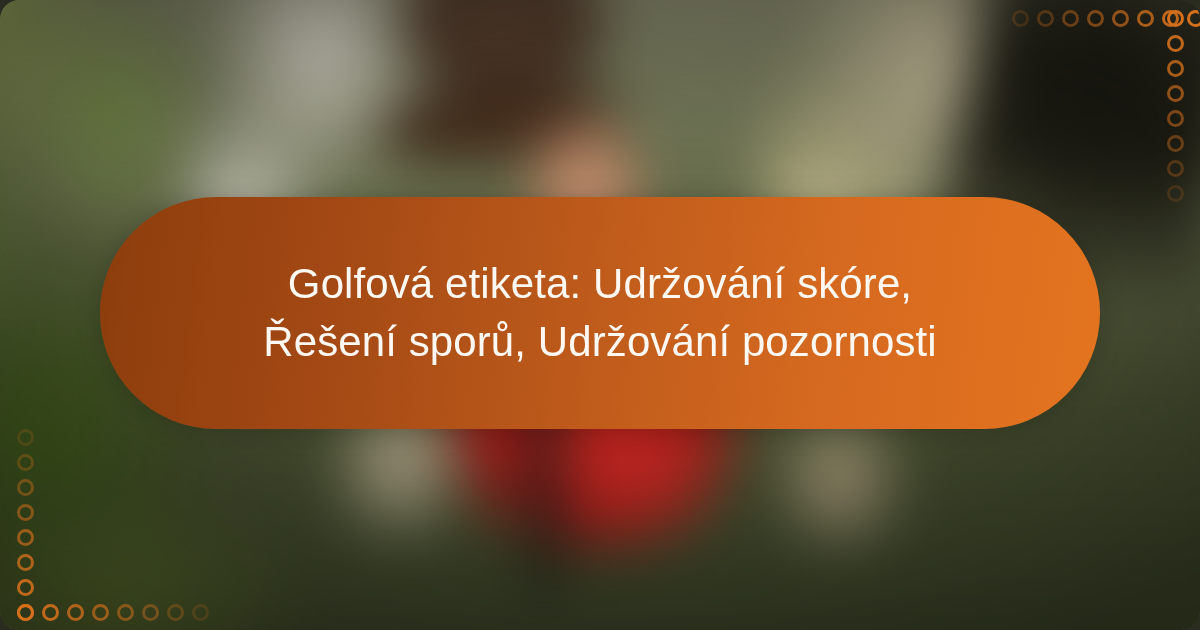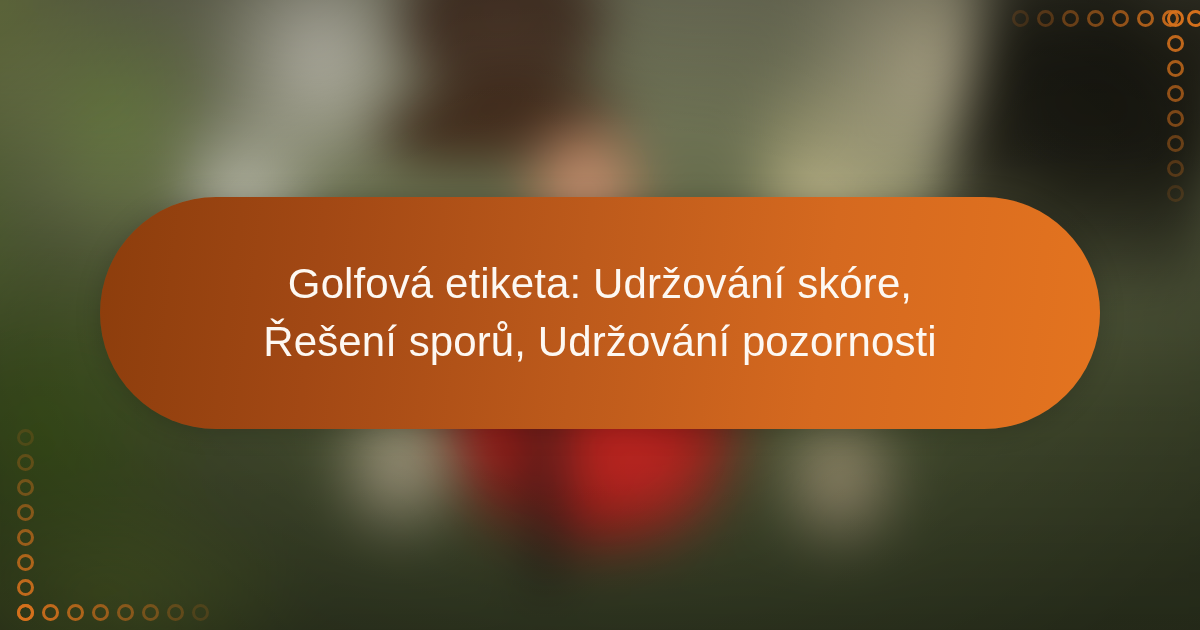--- a/index.html
+++ b/index.html
@@ -1,16 +1,16 @@
 <!DOCTYPE html>
 <html><head>
 <meta charset="utf-8">
 <title>Golf Etiquette Banner</title>
 <style>
-  * { margin:0; padding:0; box-sizing:border-box; }
+  * { margin:0; padding:0; box-sizing:border-box;border-radius:19px; }
   html, body {
     width:1200px; height:630px;
     overflow:hidden;
     background:#2b2c20;
     font-family:"Liberation Sans", sans-serif;
   }
 
   #canvas {
     position:relative;
     width:1200px;

